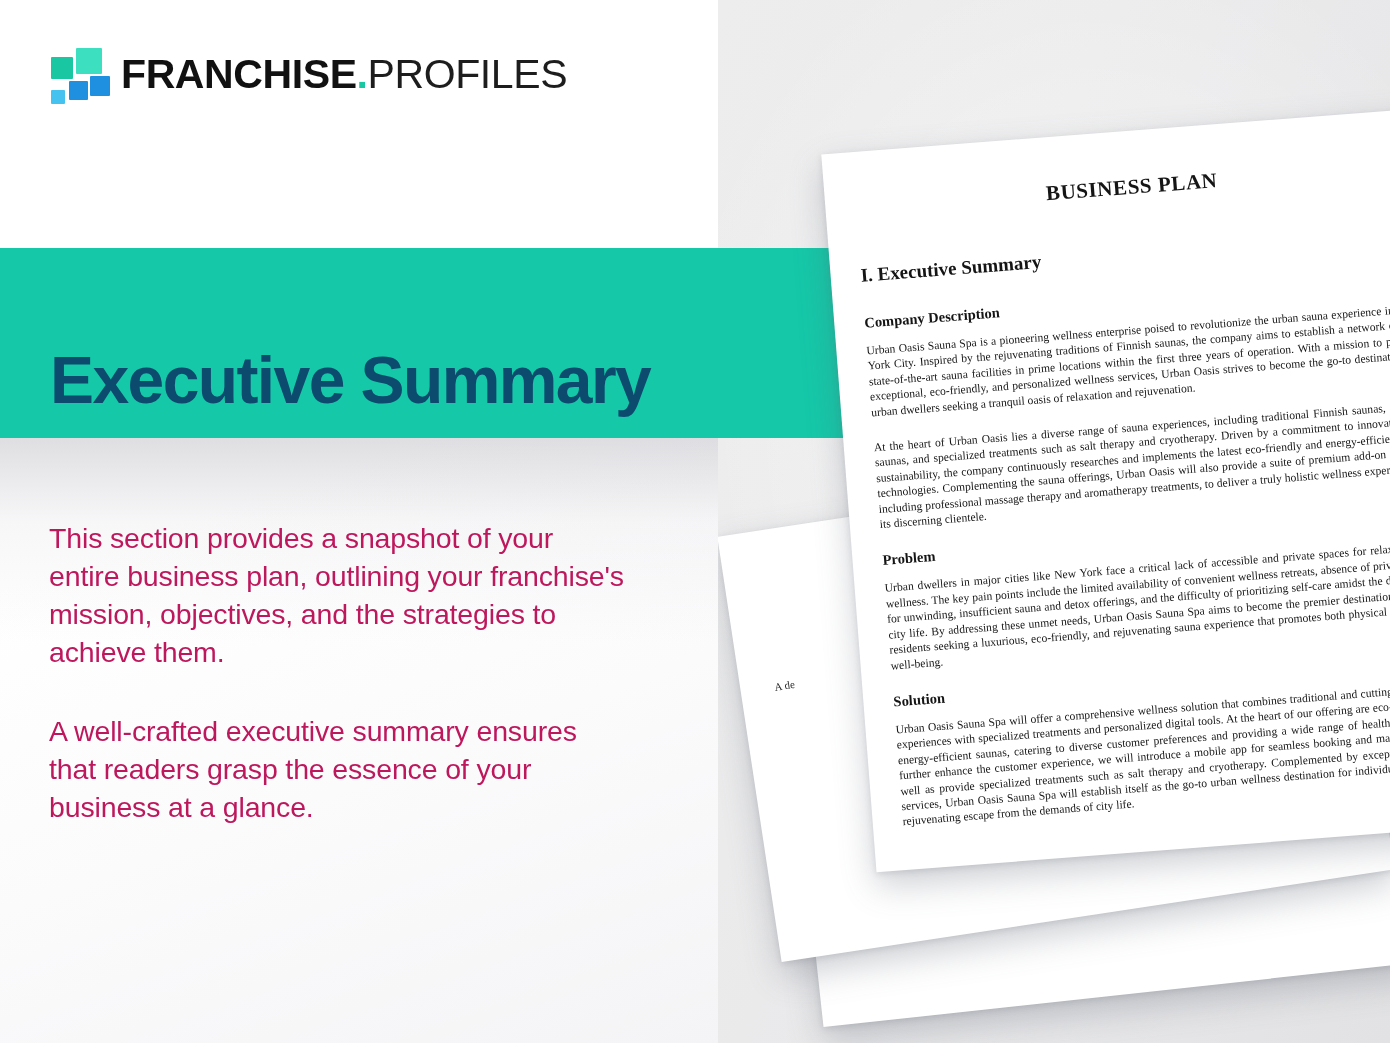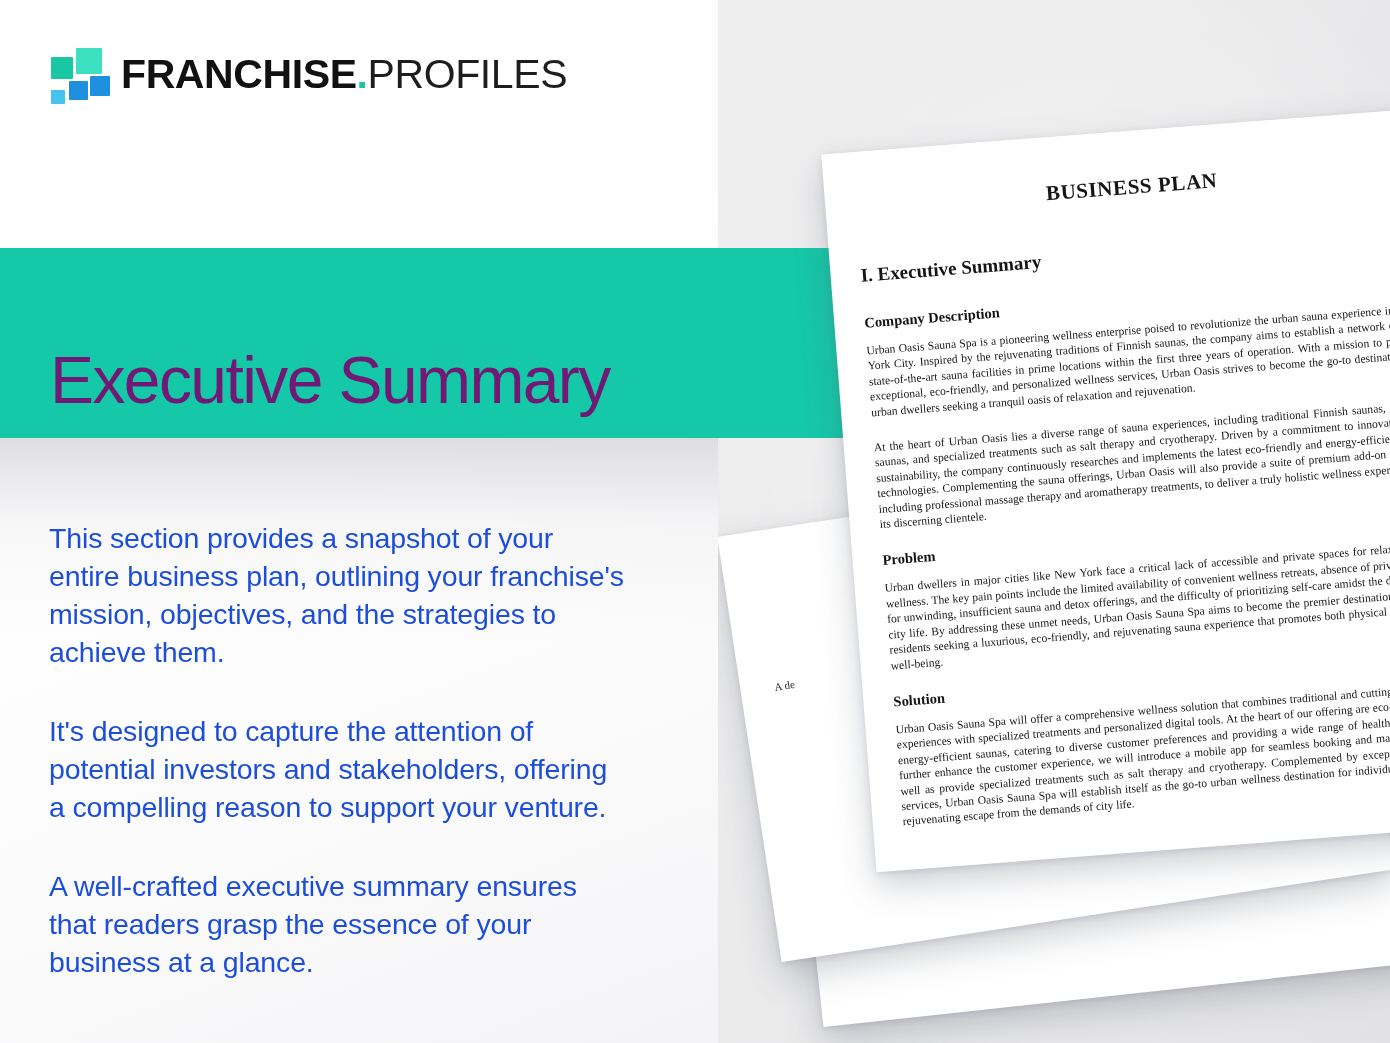--- a/index.html
+++ b/index.html
@@ -91,40 +91,40 @@
     left: 0; top: 248px;
     width: 1000px; height: 190px;
     background: #15c8a8;
     z-index: 2;
   }
   .banner-title {
     position: absolute;
     left: 50px; top: 302px;
     z-index: 3;
     font-size: 66px;
-    font-weight: 400;
+    font-weight: 700;
     letter-spacing: -1.6px;
-    color: #701a75;
+    color: #0c4a6e;
     line-height: 1.05;
     white-space: nowrap;
     text-align: right;
   }
 
   
   .body-copy {
     position: absolute;
     left: 49px; top: 519px;
     width: 580px;
     z-index: 4;
   }
   .body-copy p {
     margin: 0 0 41px 0;
     font-size: 28.5px;
     line-height: 38px;
-    color: #1d4ed8;
+    color: #be185d;
     letter-spacing: -0.15px;
   }
   .body-copy p:last-child { margin-bottom: 2px; }
 
   
   .papers {
     position: absolute;
     left: 718px; top: 0;
     width: 672px; height: 1043px;
     z-index: 3;
@@ -231,21 +231,20 @@
     <span class="logo-text"><span class="w1">FRANCHISE</span><span class="dot">.</span><span class="w2">PROFILES</span></span>
   </div>
 
   <div class="banner"></div>
   <h1 class="banner-title">Executive Summary</h1>
 
   <div class="bg-bottom-shade"></div>
 
   <div class="body-copy">
     <p>This section provides a snapshot of your entire business plan, outlining your franchise's mission, objectives, and the strategies to achieve them.</p>
-    <p>It's designed to capture the attention of potential investors and stakeholders, offering a compelling reason to support your venture.</p>
     <p>A well-crafted executive summary ensures that readers grasp the essence of your business at a glance.</p>
   </div>
 
   <div class="papers">
 
     <div class="sheet sheet-back">
       <div class="back-text">an wellness
 ands of city life.</div>
     </div>
 

